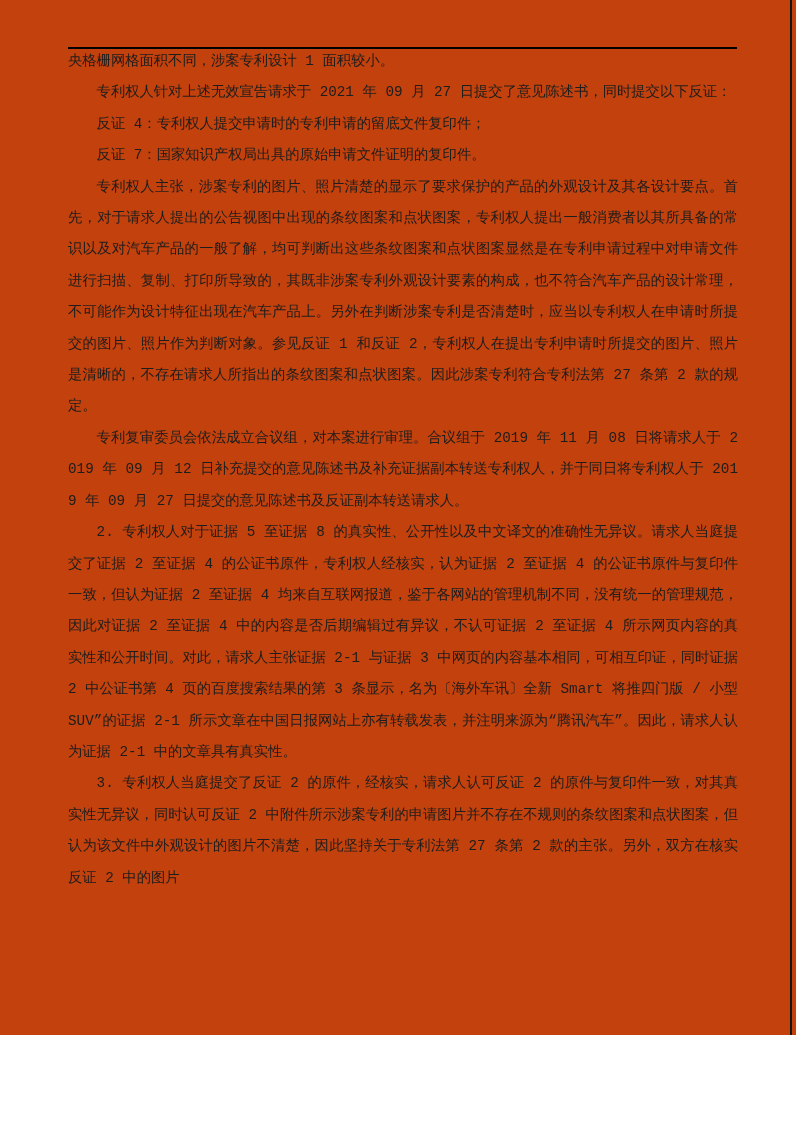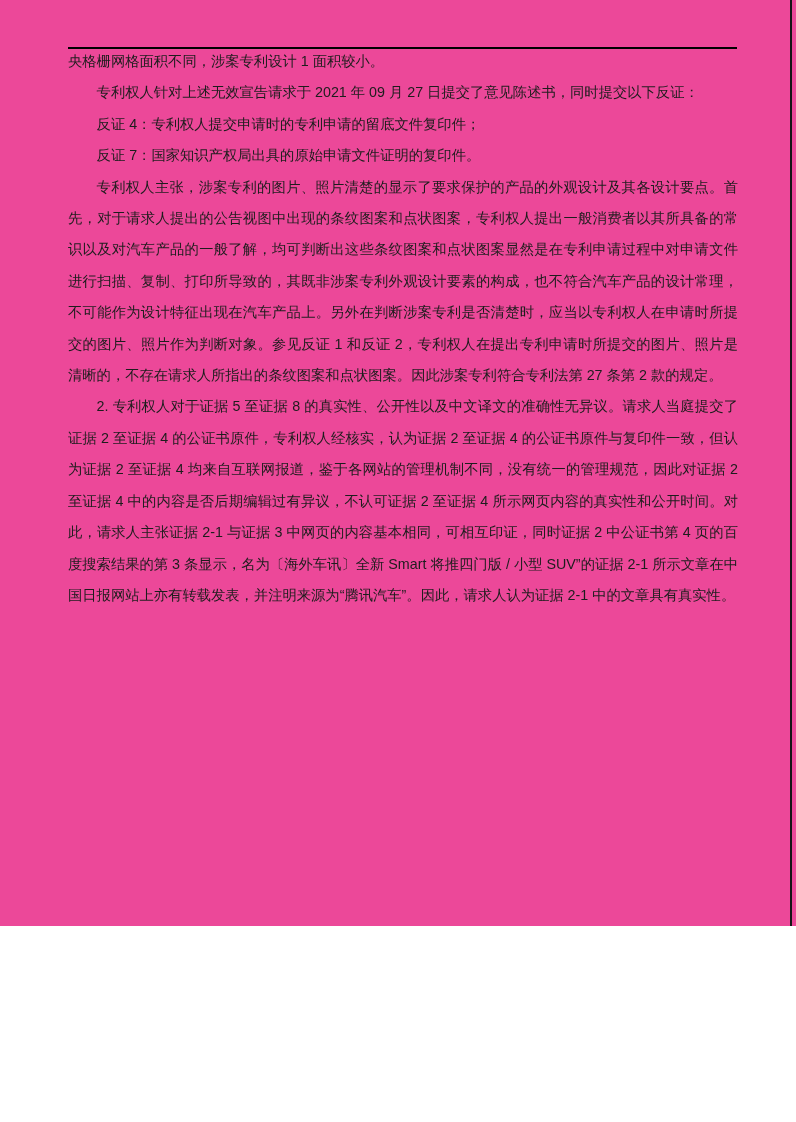--- a/index.html
+++ b/index.html
@@ -3,24 +3,24 @@
 <meta charset="utf-8">
 <style>
   html, body {
     margin: 0;
     padding: 0;
     background: #ffffff;
   }
   .page {
     position: relative;
     width: 796px;
-    height: 926px;
-    background: #ec4899;
+    height: 1035px;
+    background: #c2410c;
     overflow: hidden;
-    font-family: Liberation Sans, sans-serif;
+    font-family: Liberation Mono, monospace;
   }
   .top-rule {
     position: absolute;
     left: 68px;
     top: 47px;
     width: 669px;
     height: 2px;
     background: #000000;
   }
   .edge-line {
@@ -56,15 +56,17 @@
 
 <div class="page">
   <div class="top-rule" style="background: rgb(0, 0, 0);"></div>
   <div class="edge-line" style="background: rgb(21, 21, 21);"></div>
   <div class="content" style="color: rgb(29, 29, 29);">
       <p class="para">央格栅网格面积不同，涉案专利设计 1 面积较小。</p>
       <p class="para indent">专利权人针对上述无效宣告请求于 2021 年 09 月 27 日提交了意见陈述书，同时提交以下反证：</p>
       <p class="para indent">反证 4：专利权人提交申请时的专利申请的留底文件复印件；</p>
       <p class="para indent">反证 7：国家知识产权局出具的原始申请文件证明的复印件。</p>
       <p class="para indent">专利权人主张，涉案专利的图片、照片清楚的显示了要求保护的产品的外观设计及其各设计要点。首先，对于请求人提出的公告视图中出现的条纹图案和点状图案，专利权人提出一般消费者以其所具备的常识以及对汽车产品的一般了解，均可判断出这些条纹图案和点状图案显然是在专利申请过程中对申请文件进行扫描、复制、打印所导致的，其既非涉案专利外观设计要素的构成，也不符合汽车产品的设计常理，不可能作为设计特征出现在汽车产品上。另外在判断涉案专利是否清楚时，应当以专利权人在申请时所提交的图片、照片作为判断对象。参见反证 1 和反证 2，专利权人在提出专利申请时所提交的图片、照片是清晰的，不存在请求人所指出的条纹图案和点状图案。因此涉案专利符合专利法第 27 条第 2 款的规定。</p>
+      <p class="para indent">专利复审委员会依法成立合议组，对本案进行审理。合议组于 2019 年 11 月 08 日将请求人于 2019 年 09 月 12 日补充提交的意见陈述书及补充证据副本转送专利权人，并于同日将专利权人于 2019 年 09 月 27 日提交的意见陈述书及反证副本转送请求人。</p>
       <p class="para indent">2. 专利权人对于证据 5 至证据 8 的真实性、公开性以及中文译文的准确性无异议。请求人当庭提交了证据 2 至证据 4 的公证书原件，专利权人经核实，认为证据 2 至证据 4 的公证书原件与复印件一致，但认为证据 2 至证据 4 均来自互联网报道，鉴于各网站的管理机制不同，没有统一的管理规范，因此对证据 2 至证据 4 中的内容是否后期编辑过有异议，不认可证据 2 至证据 4 所示网页内容的真实性和公开时间。对此，请求人主张证据 2-1 与证据 3 中网页的内容基本相同，可相互印证，同时证据 2 中公证书第 4 页的百度搜索结果的第 3 条显示，名为〔海外车讯〕全新 Smart 将推四门版 / 小型 SUV”的证据 2-1 所示文章在中国日报网站上亦有转载发表，并注明来源为“腾讯汽车”。因此，请求人认为证据 2-1 中的文章具有真实性。</p>
+      <p class="para indent">3. 专利权人当庭提交了反证 2 的原件，经核实，请求人认可反证 2 的原件与复印件一致，对其真实性无异议，同时认可反证 2 中附件所示涉案专利的申请图片并不存在不规则的条纹图案和点状图案，但认为该文件中外观设计的图片不清楚，因此坚持关于专利法第 27 条第 2 款的主张。另外，双方在核实反证 2 中的图片</p>
     </div>
 </div>
 
 </body></html>

